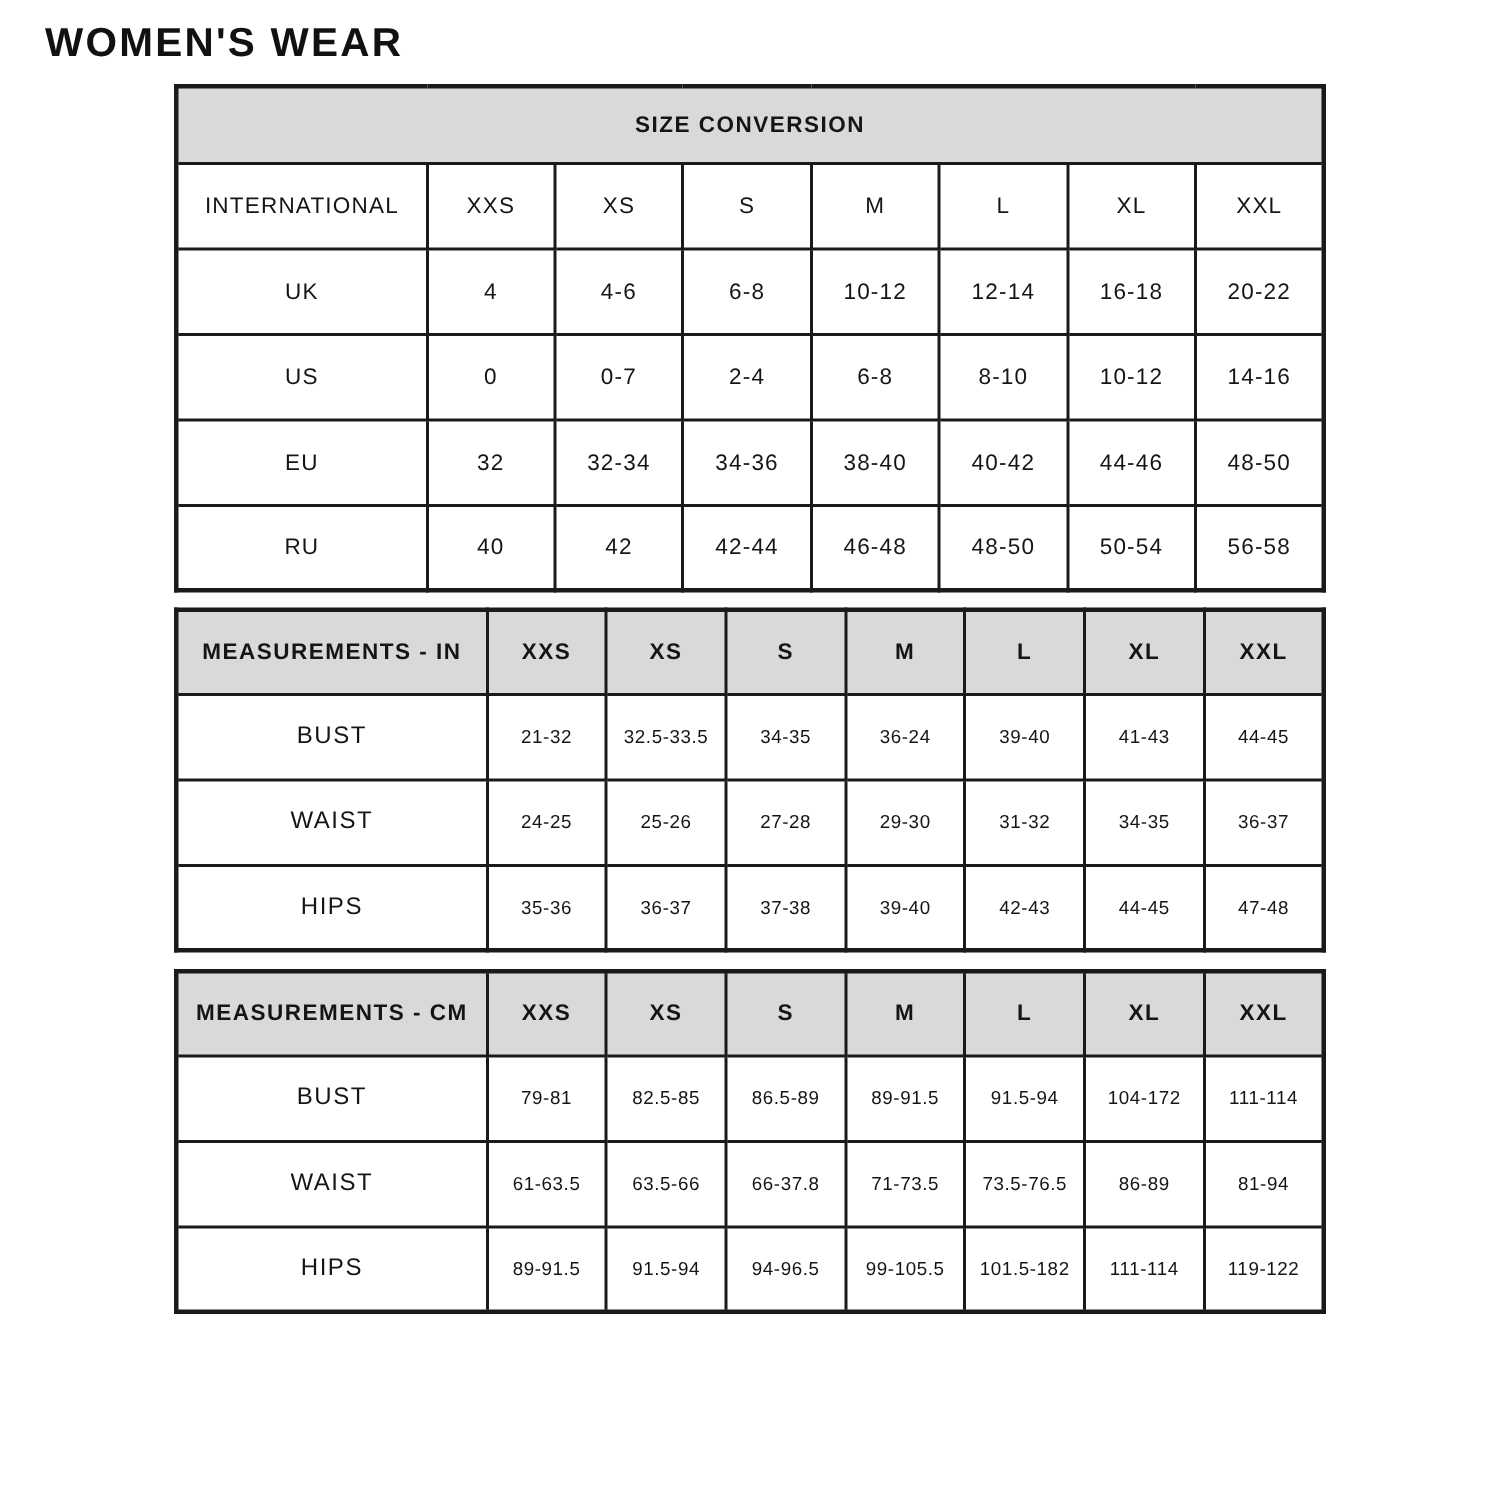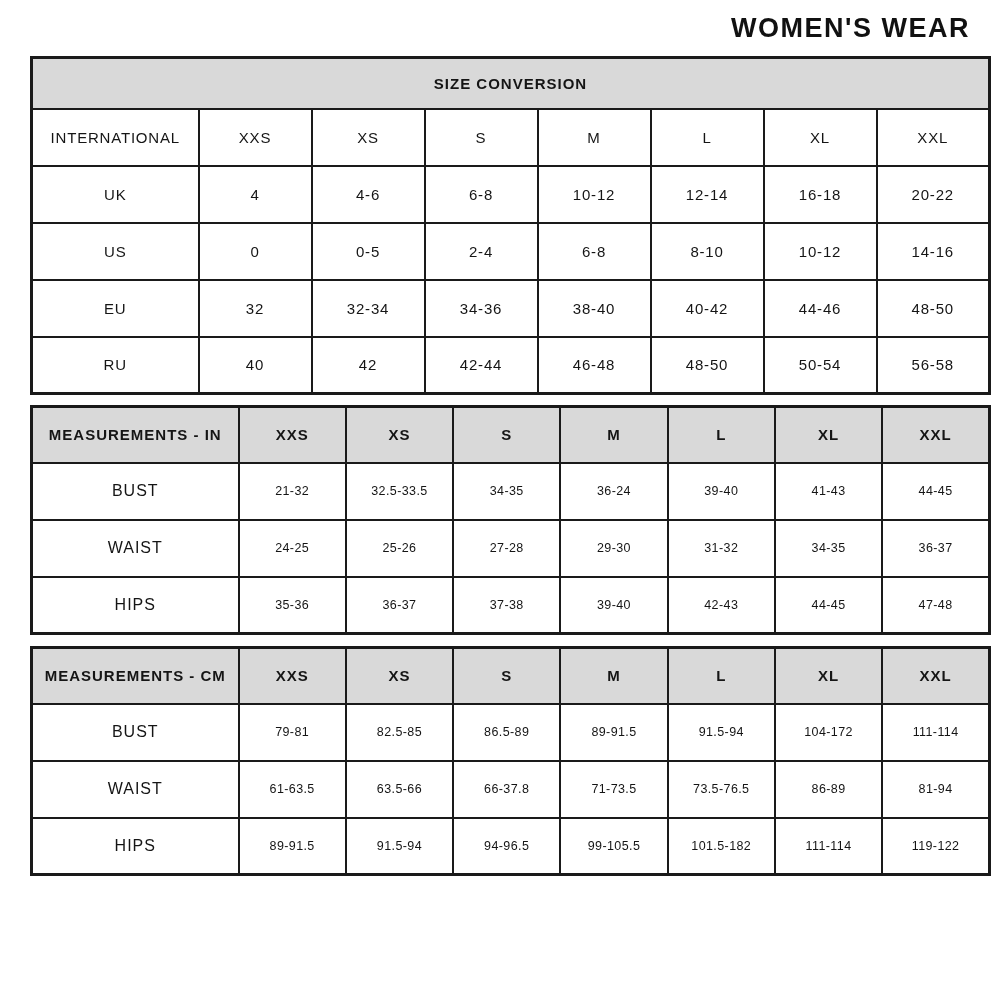--- a/index.html
+++ b/index.html
@@ -6,31 +6,31 @@
   html, body {
     margin: 0; padding: 0;
     width: 1000px; height: 1000px;
     background: #ffffff;
     color: #151515;
     font-family: "Liberation Sans", sans-serif;
     overflow: hidden;
   }
   .page { width: 1000px; height: 1000px; padding: 0 30px; }
   .title {
-    text-align: right;
+    text-align: left;
     font-size: 27px;
     font-weight: 700;
     letter-spacing: 1.5px;
     padding: 13px 0 12px 0;
     color: #111111;
   }
   table {
     border-collapse: collapse;
     table-layout: fixed;
-    width: 961px;
+    width: 768px;
     margin: 0 auto;
     border: 3px solid #1a1a1a;
   }
   td {
     border: 2px solid #1a1a1a;
     text-align: center;
     vertical-align: middle;
     padding: 0 2px;
     background: #ffffff;
   }
@@ -91,21 +91,21 @@
         <td>4-6</td>
         <td>6-8</td>
         <td>10-12</td>
         <td>12-14</td>
         <td>16-18</td>
         <td>20-22</td>
       </tr>
       <tr>
         <td>US</td>
         <td>0</td>
-        <td>0-5</td>
+        <td>0-7</td>
         <td>2-4</td>
         <td>6-8</td>
         <td>8-10</td>
         <td>10-12</td>
         <td>14-16</td>
       </tr>
       <tr>
         <td>EU</td>
         <td>32</td>
         <td>32-34</td>

